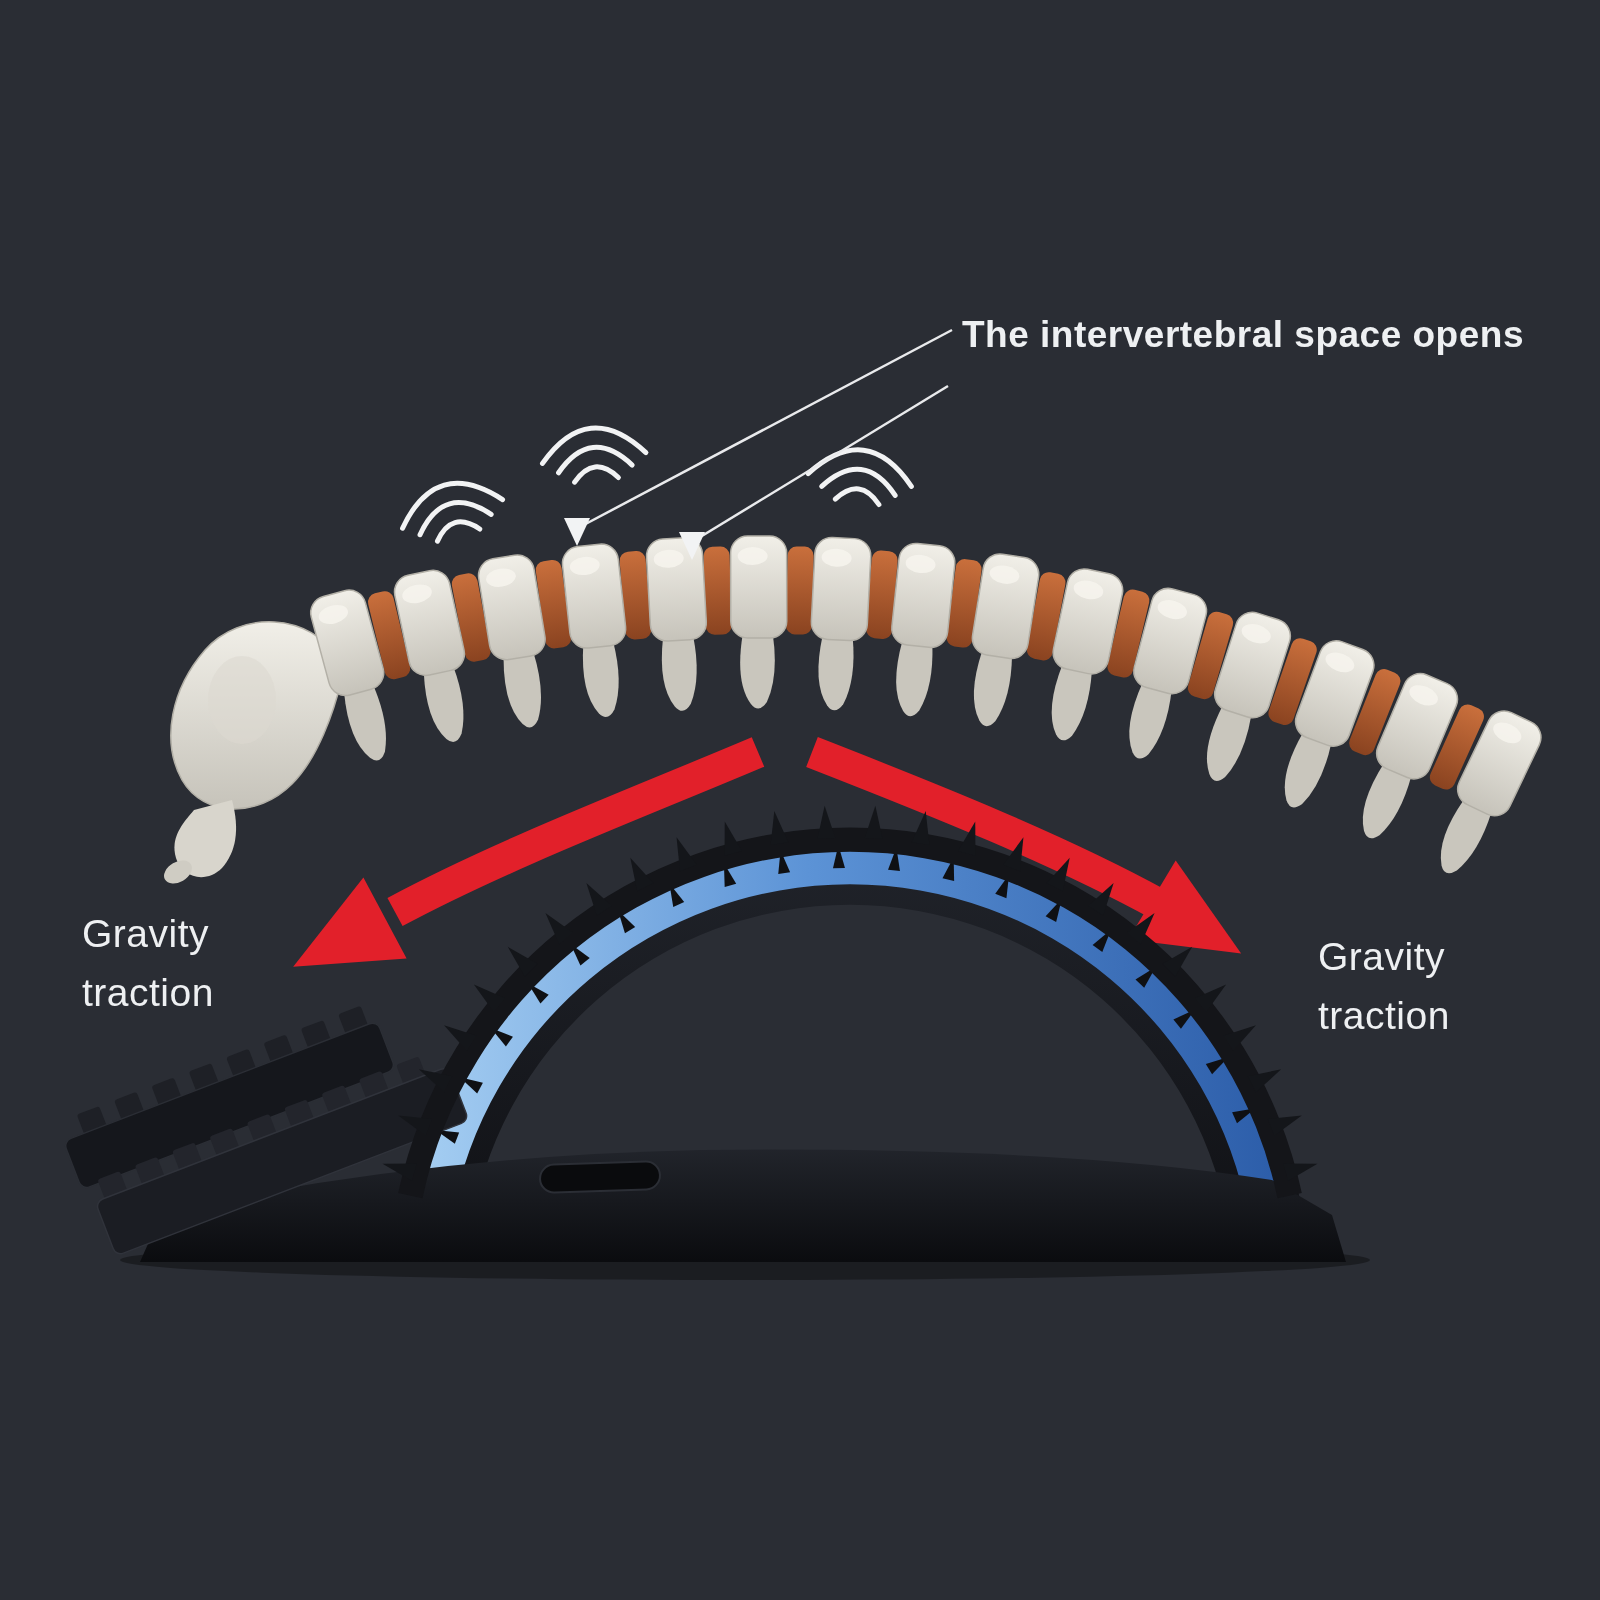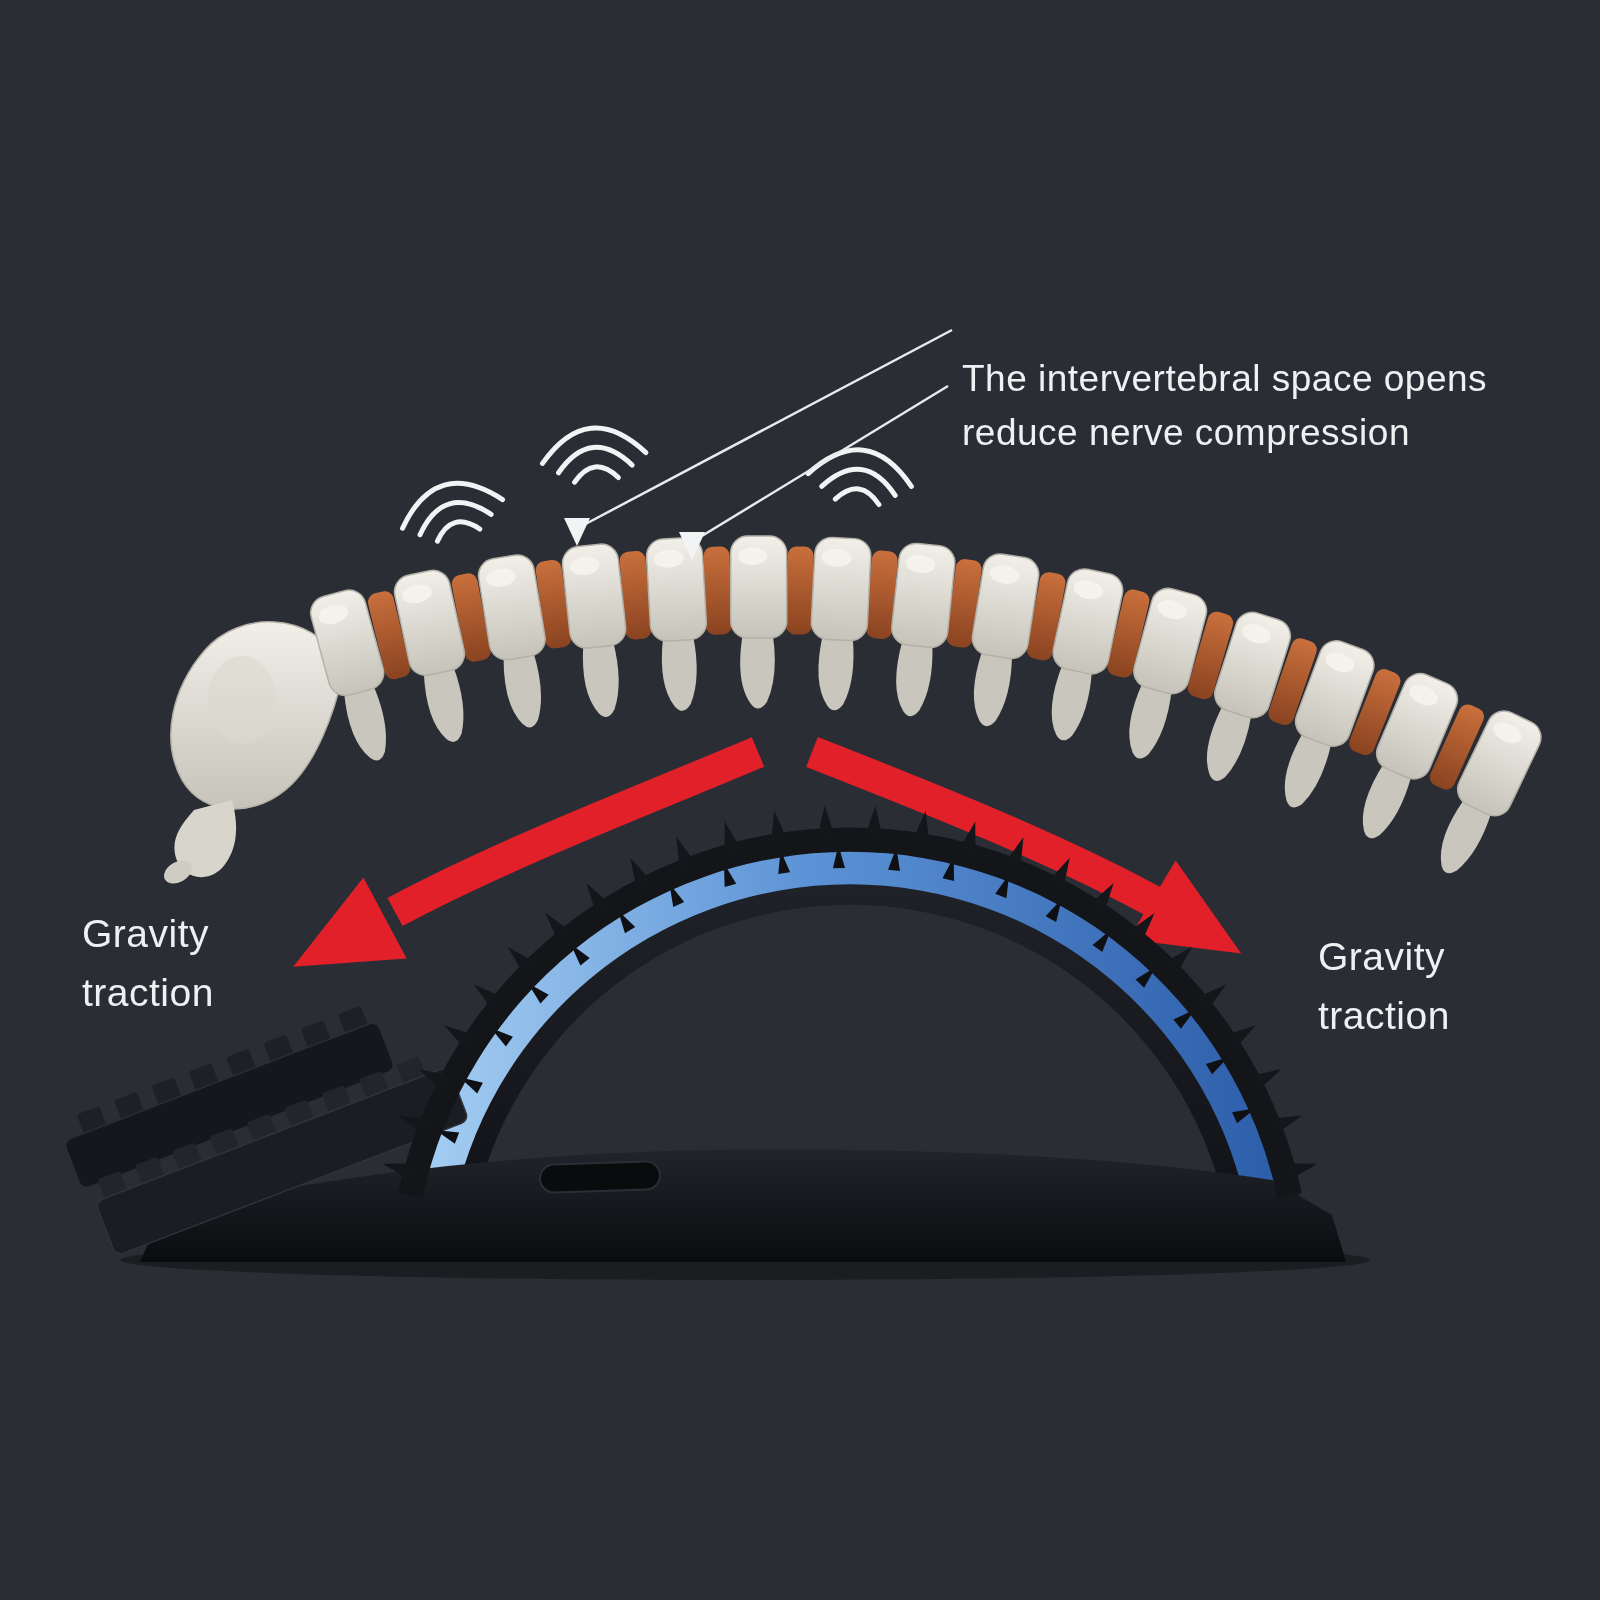--- a/index.html
+++ b/index.html
@@ -2,21 +2,21 @@
 <html><head>
 <meta charset="utf-8">
 <style>
   html,body{margin:0;padding:0;background:#17181c;}
   .canvas{
     position:relative;width:1600px;height:1600px;overflow:hidden;
     background:#2a2d34;font-family:"Liberation Sans",sans-serif;
   }
   .canvas svg.scene{position:absolute;inset:0;}
   .txt{position:absolute;color:#eef0f2;}
-  .annotation{left:962px;top:308px;font-size:37px;line-height:1.45;letter-spacing:.5px;font-weight:400;margin-top:44px;}
+  .annotation{left:962px;top:308px;font-size:37px;line-height:1.45;letter-spacing:.5px;font-weight:700;}
   .gravity{font-size:39px;line-height:1.5;letter-spacing:.5px;font-weight:400;}
   .gravity.left{left:82px;top:905px;}
   .gravity.right{left:1318px;top:928px;}
 </style>
 </head>
 <body>
 
 <div class="canvas">
 
   <svg class="scene" width="1600" height="1600" viewBox="0 0 1600 1600">
@@ -210,21 +210,20 @@
           <use href="#spike" transform="translate(1230.8,1041.7) rotate(57.0)"></use>
           <use href="#spike" transform="translate(1254.5,1082.9) rotate(63.0)"></use>
           <use href="#spike" transform="translate(1273.8,1126.3) rotate(69.0)"></use>
           <use href="#spike" transform="translate(1288.5,1171.5) rotate(75.0)"></use>
         </g>
     </g>
   </svg>
 
   <div class="txt annotation">
     <div>The intervertebral space opens</div>
-    <div>reduce nerve compression</div>
   </div>
 
   <div class="txt gravity left">
     <div>Gravity</div>
     <div>traction</div>
   </div>
 
   <div class="txt gravity right">
     <div>Gravity</div>
     <div>traction</div>

